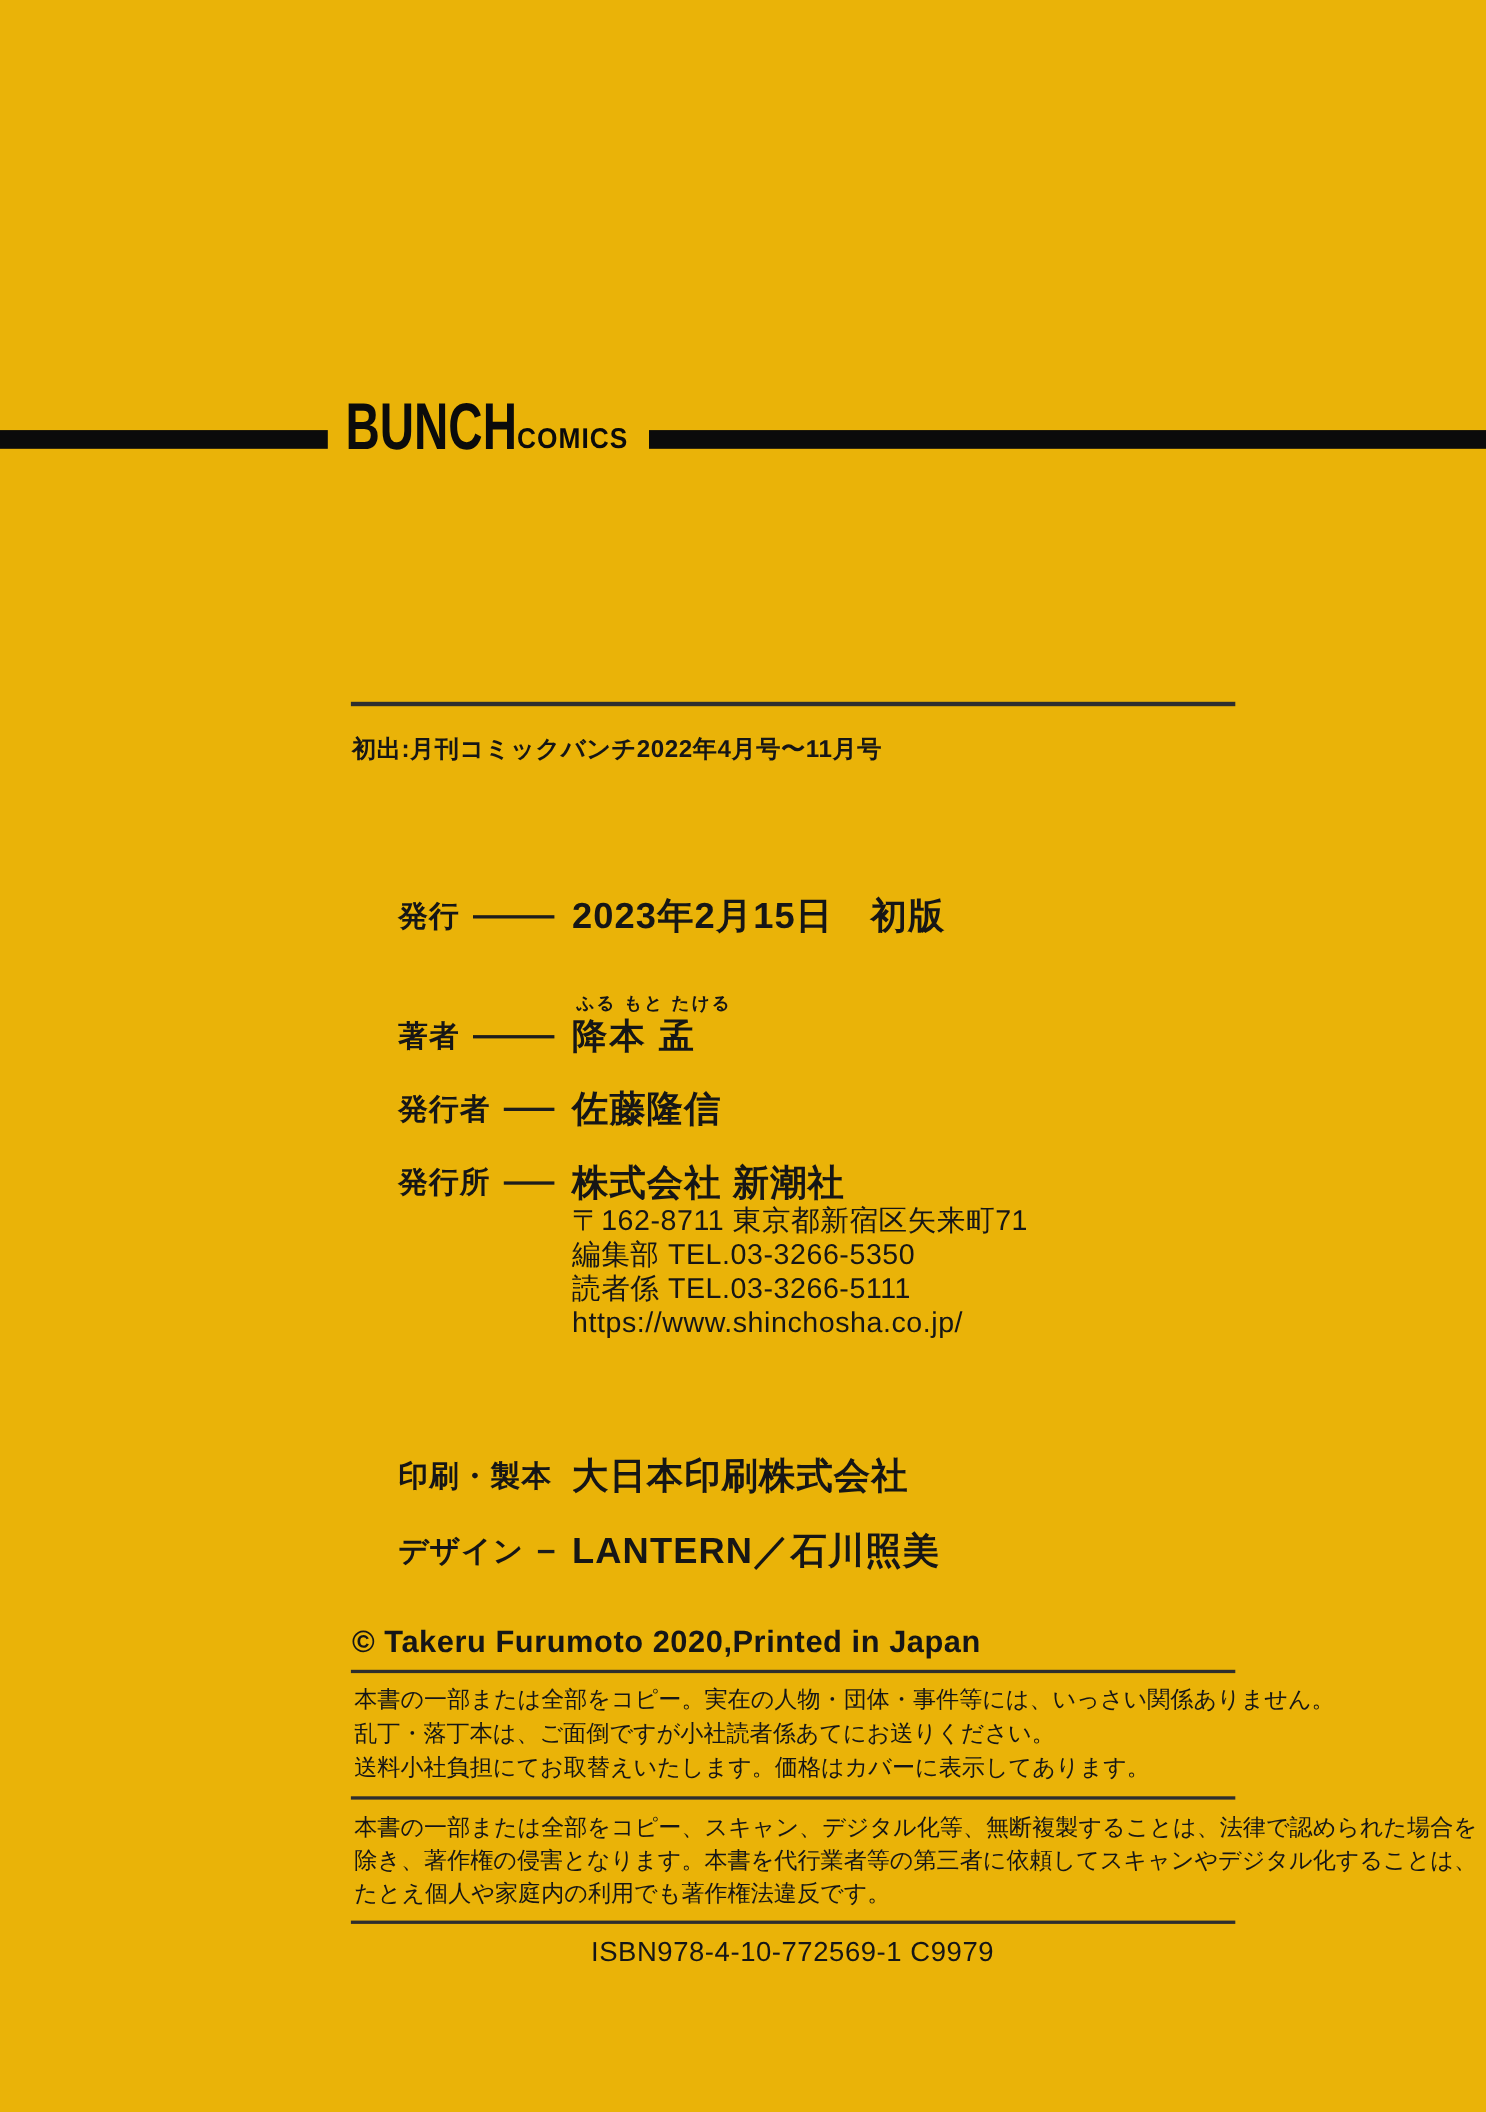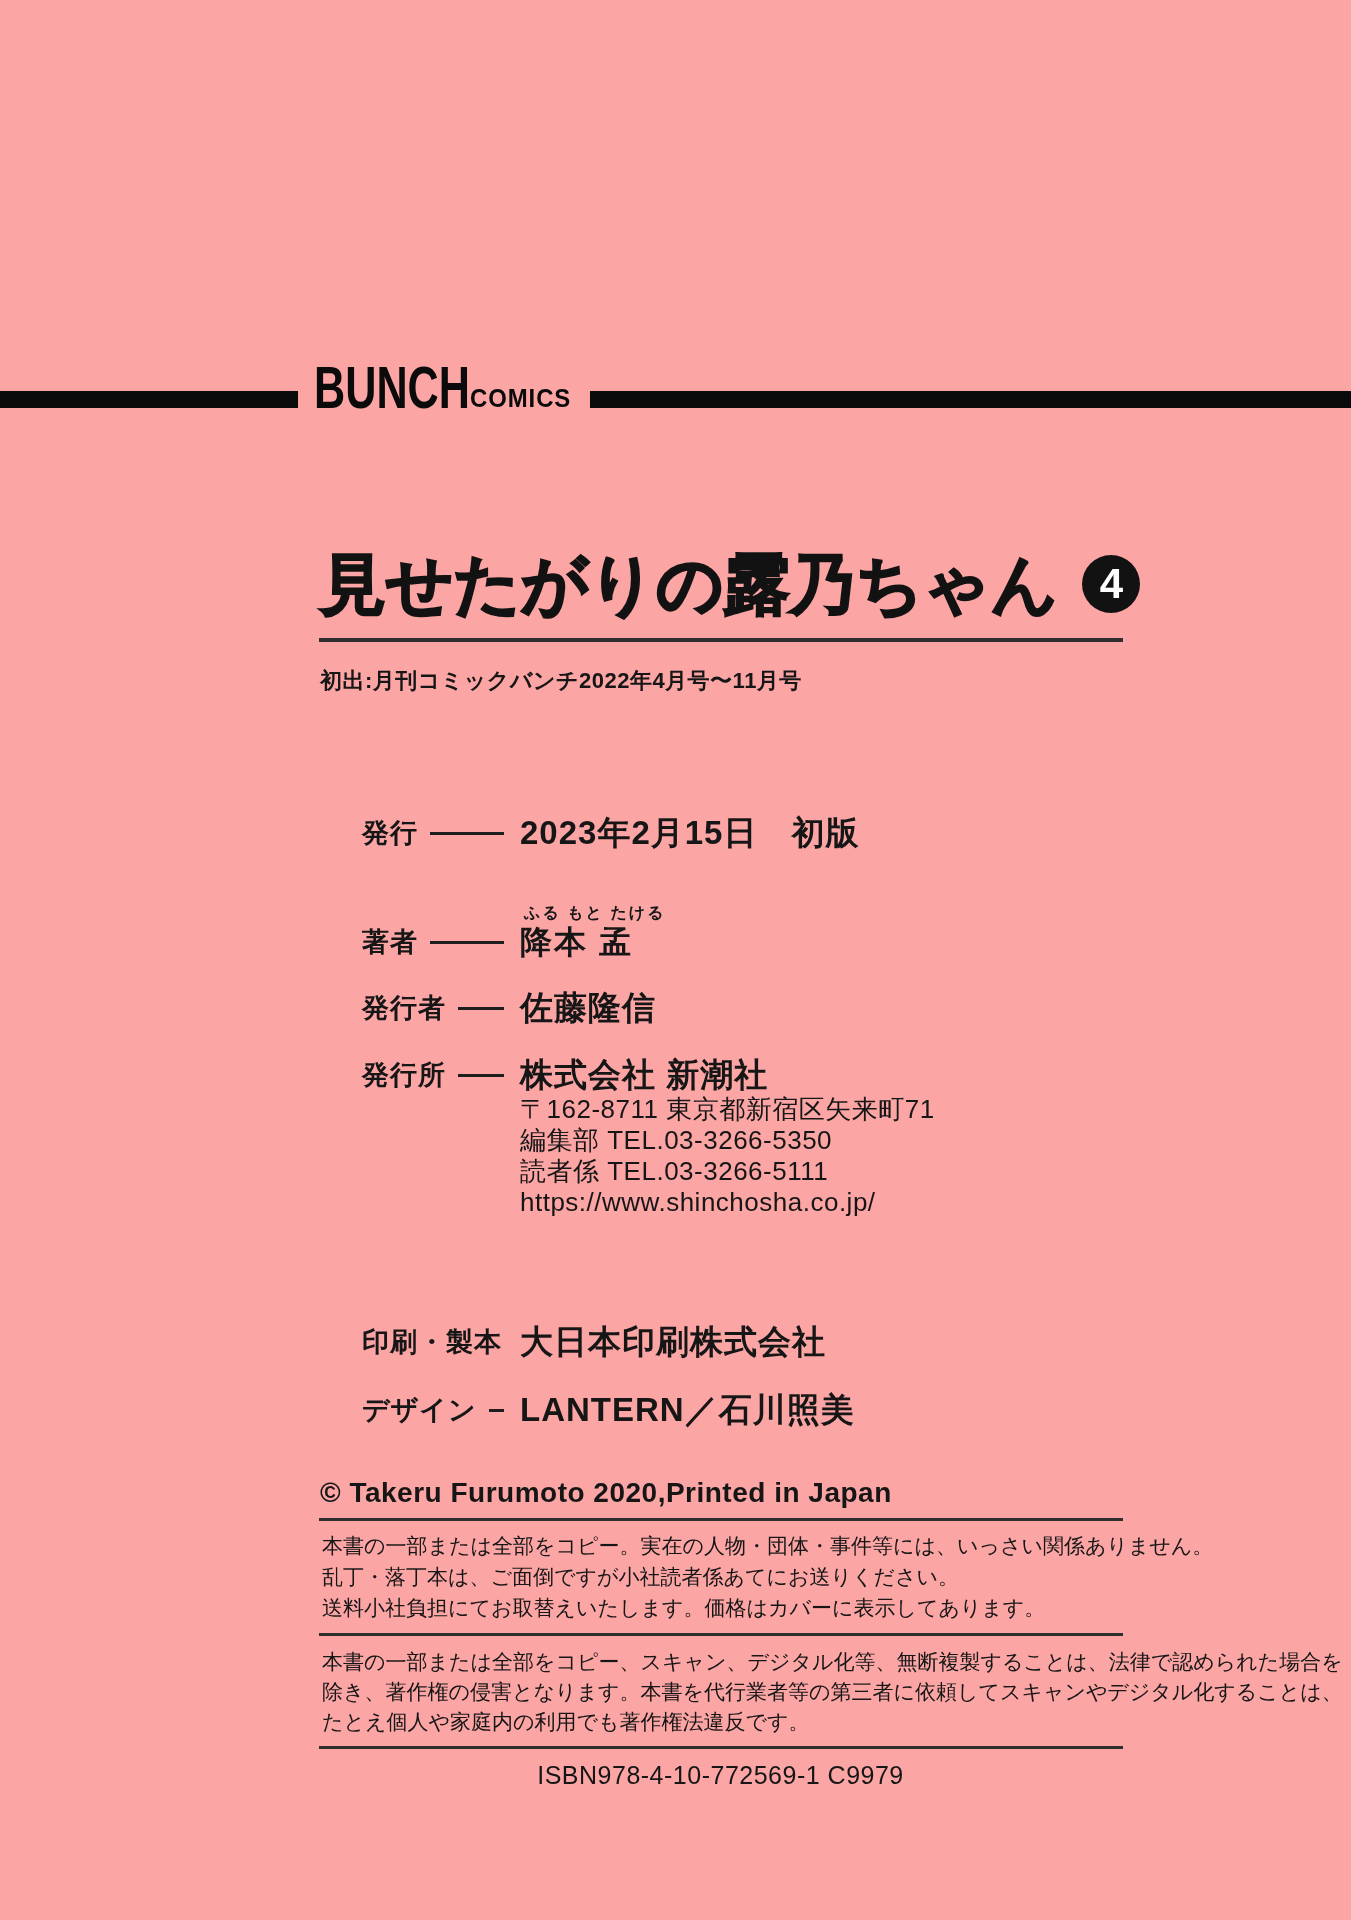--- a/index.html
+++ b/index.html
@@ -1,17 +1,17 @@
 <!DOCTYPE html>
 <html><head>
 <meta charset="utf-8">
 <style>
   html,body { margin:0; padding:0; background:#ffffff; }
   #page {
-    position:relative; width:1351px; height:1920px; background:#fca5a5;
+    position:relative; width:1351px; height:1920px; background:#eab308;
     font-family:"Liberation Sans","DejaVu Sans",sans-serif; color:#161616;
     overflow:hidden;
   }
   .abs { position:absolute; }
 
   
   .logo-bar { position:absolute; top:391px; height:17px; background:#0b0b0b; }
   .logo-bar.left  { left:0; width:298px; }
   .logo-bar.right { left:590px; right:0; }
   .logo-bunch {
@@ -73,24 +73,20 @@
 
 <div id="page">
 
   <div>
     <div class="logo-bar left"></div>
     <div class="logo-bar right"></div>
     <div class="logo-bunch">BUNCH</div>
     <div class="logo-comics">COMICS</div>
   </div>
 
-  <div class="abs title-row">
-    <span class="title-text">見せたがりの露乃ちゃん</span>
-    <span class="volume-badge">4</span>
-  </div>
 
   <div class="rule r-title"></div>
 
   <div class="abs first-pub">初出:月刊コミックバンチ2022年4月号〜11月号</div>
 
   <div class="colophon-row" style="top:816px;">
     <div class="row-head">
       <span class="row-label">発行</span>
       <span class="row-line"></span>
     </div>

